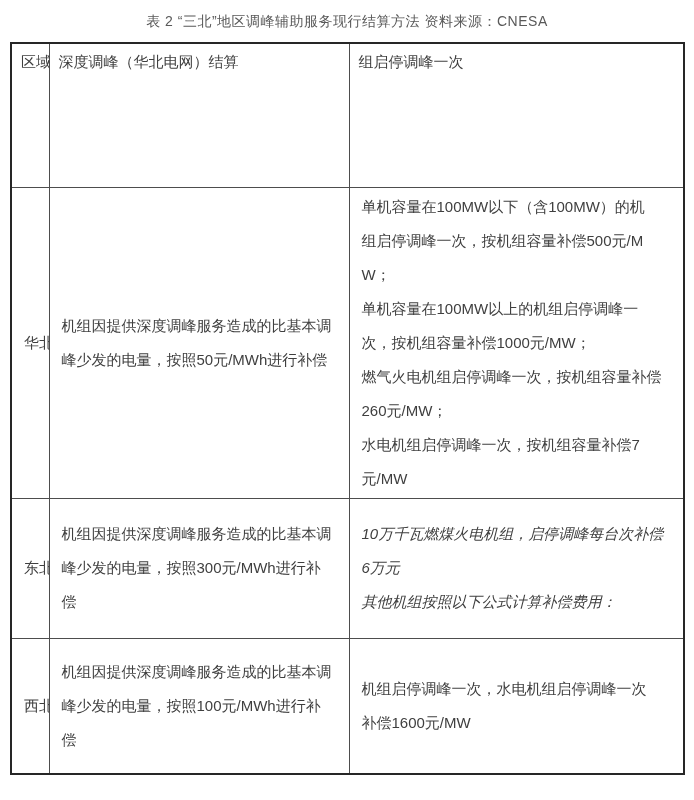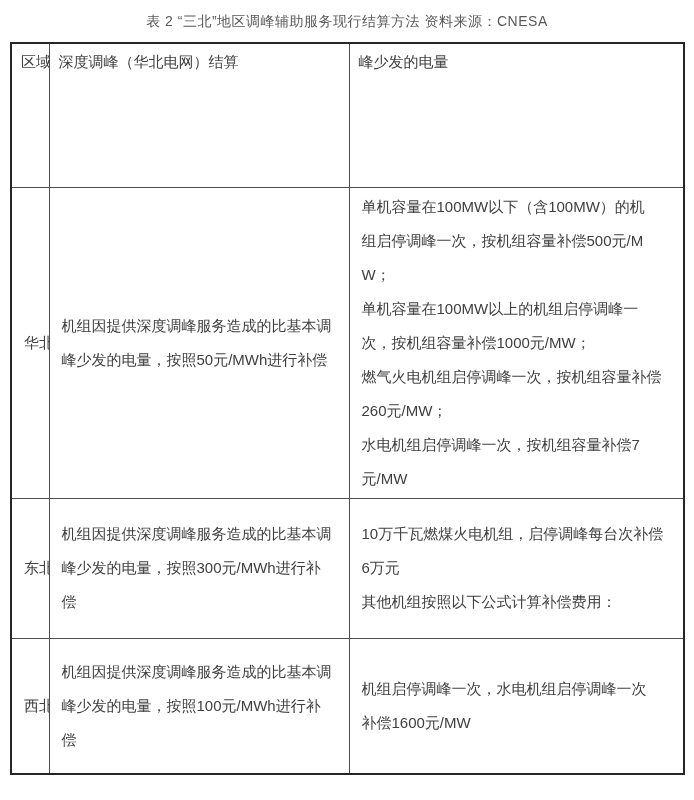--- a/index.html
+++ b/index.html
@@ -55,20 +55,21 @@
     padding-top: 1px;
   }
   tr.body-row td {
     vertical-align: middle;
     padding-left: 12px;
   }
   
   td.top-aligned {
     vertical-align: top;
     padding-top: 7px;
+    font-style: italic;
   }
   
   tr.header-row { height: 144px; }
   tr.row-huabei { height: 311px; }
   tr.row-dongbei { height: 140px; }
   tr.row-xibei { height: 136px; }
 </style>
 </head>
 <body>
 
@@ -79,21 +80,21 @@
   <table class="settle">
     <colgroup>
       <col style="width:38px">
       <col style="width:300px">
       <col style="width:335px">
     </colgroup>
     <tbody>
       <tr class="header-row">
         <th class="region-cell">区域电网</th>
         <th>深度调峰（华北电网）结算</th>
-        <th>峰少发的电量</th>
+        <th>组启停调峰一次</th>
       </tr>
 
       <tr class="body-row row-huabei">
         <td class="region-cell">华北电网</td>
         <td>机组因提供深度调峰服务造成的比基本调
 峰少发的电量，按照50元/MWh进行补偿</td>
         <td>单机容量在100MW以下（含100MW）的机
 组启停调峰一次，按机组容量补偿500元/M
 W；
 单机容量在100MW以上的机组启停调峰一

